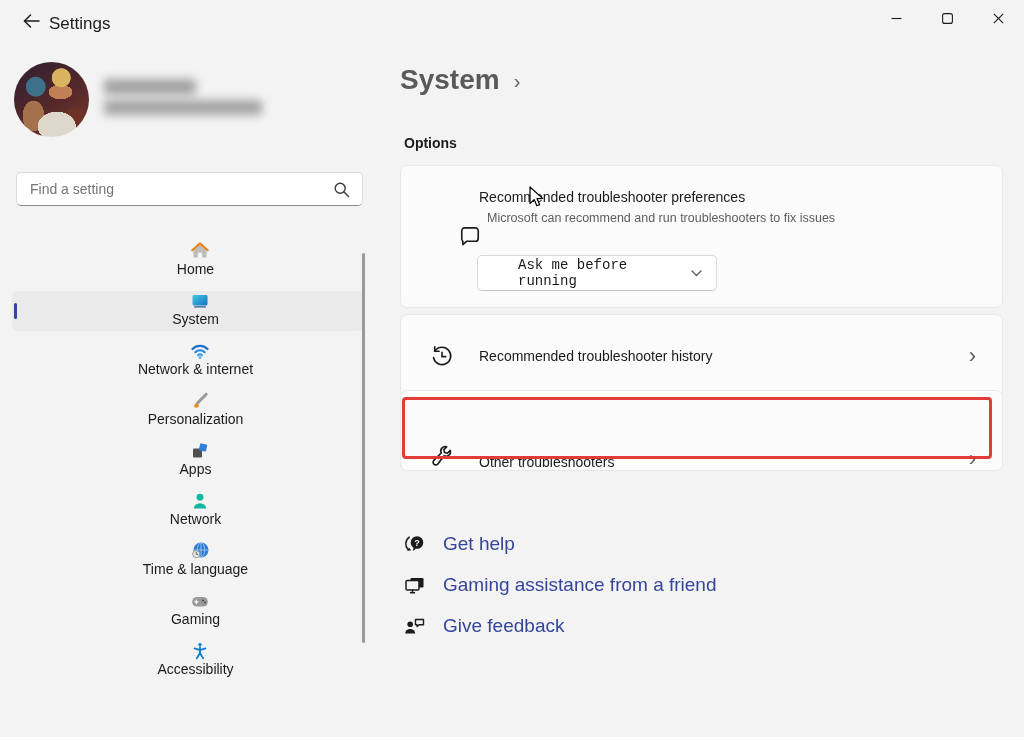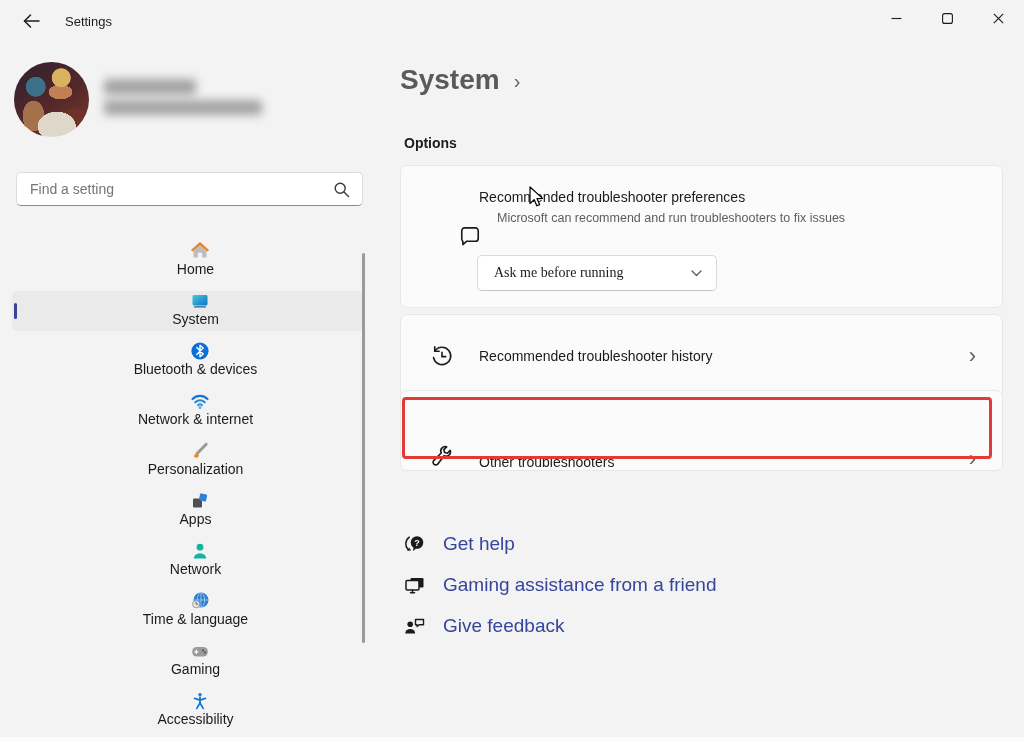--- a/index.html
+++ b/index.html
@@ -17,21 +17,21 @@
     font-family:"Liberation Sans","DejaVu Sans",sans-serif;
     background:var(--background);
     color:var(--text);
     position:relative;
   }
 
   
   .titlebar{position:absolute;top:0;left:0;right:0;height:40px;}
   .back-btn{position:absolute;left:14px;top:7px;width:34px;height:28px;border-radius:4px;
     display:flex;align-items:center;justify-content:center;background:transparent;border:none;cursor:pointer;}
-  .win-title{position:absolute;left:65px;top:14px;font-size:13px;color:var(--text);}
+  .win-title{position:absolute;left:49px;top:14px;font-size:17px;color:var(--text);}
   .win-controls{position:absolute;right:0;top:0;display:flex;height:36px;}
   .win-btn{width:51px;height:36px;display:flex;align-items:center;justify-content:center;background:transparent;border:none;cursor:pointer;}
 
   
   .avatar{position:absolute;left:14px;top:62px;width:75px;height:75px;border-radius:50%;
     background:
       radial-gradient(circle at 63% 21%, #d9b35f 0 12%, rgba(0,0,0,0) 13%),
       radial-gradient(circle at 29% 33%, #3d7089 0 13%, rgba(0,0,0,0) 14%),
       radial-gradient(ellipse 26% 16% at 62% 40%, #c08054 0 60%, rgba(0,0,0,0) 61%),
       radial-gradient(ellipse 36% 28% at 57% 86%, #ded8cb 0 70%, rgba(0,0,0,0) 71%),
@@ -68,26 +68,26 @@
 
   .card{position:absolute;left:400px;width:603px;background:var(--card);
     border:1px solid var(--border);border-radius:7px;}
   .card1{top:165px;height:143px;}
   .card2{top:314px;height:84px;display:flex;align-items:center;cursor:pointer;}
   .card3{top:390px;height:81px;display:flex;align-items:flex-end;cursor:pointer;}
   .card-icon{width:26px;height:26px;margin-left:28px;flex:none;display:flex;align-items:center;justify-content:center;}
   .card1 .card-icon{position:absolute;left:28px;top:57px;}
   .card-title{font-size:14px;color:var(--text);}
   .card1 .card-title{position:absolute;left:78px;top:23px;}
-  .card-desc{position:absolute;left:96px;top:45px;font-size:12.5px;color:var(--text2);}
+  .card-desc{position:absolute;left:86px;top:45px;font-size:12.5px;color:var(--text2);}
   .row-label{margin-left:24px;font-size:14px;color:var(--text);}
   .row-chevron{margin-left:auto;margin-right:26px;font-size:22px;color:#5f5f5f;line-height:1;}
   .dropdown{position:absolute;left:76px;top:89px;width:240px;height:36px;background:#fff;
     border:1px solid #d9d9d9;border-bottom-color:#c5c5c5;border-radius:5px;display:flex;align-items:center;
-    font-size:14px;color:var(--text);cursor:pointer;font-family:Liberation Serif, serif;}
+    font-size:14px;color:var(--text);cursor:pointer;font-family:Liberation Mono, monospace;padding-left:24px;}
   .dropdown-value{margin-left:16px;}
   .dropdown-chevron{margin-left:auto;margin-right:14px;display:flex;}
   .red-highlight{position:absolute;left:1px;top:6px;width:590px;height:62px;
     border:3px solid var(--highlight-red);border-radius:4px;pointer-events:none;}
 
   .links{position:absolute;left:402px;top:531px;}
   .link-row{display:flex;align-items:center;height:26px;margin-bottom:15px;cursor:pointer;}
   .link-icon{width:26px;height:24px;display:flex;align-items:center;justify-content:center;flex:none;}
   .link-label{margin-left:15px;font-size:19px;color:var(--accent);}
 
@@ -176,29 +176,20 @@
               <stop offset="1" stop-color="#1273c4"></stop>
             </linearGradient>
           </defs>
           <rect x="2.5" y="4" width="15" height="10.5" rx="1.4" fill="url(#sysg)"></rect>
           <rect x="4" y="15.2" width="12" height="1.3" rx="0.6" fill="#1b5e93"></rect>
         </svg>
     </span>
     <span class="nav-label">System</span>
   </div>
 
-  <div class="nav-item">
-    <span class="nav-icon">
-      <svg width="20" height="20" viewBox="0 0 20 20">
-          <circle cx="10" cy="10" r="8.6" fill="#0a6fd6"></circle>
-          <path d="M6.8 6.6 L13.2 13 L10 15.8 V4.2 L13.2 7 L6.8 13.4" fill="none" stroke="#fff" stroke-width="1.4" stroke-linecap="round" stroke-linejoin="round"></path>
-        </svg>
-    </span>
-    <span class="nav-label">Bluetooth &amp; devices</span>
-  </div>
 
   <div class="nav-item">
     <span class="nav-icon">
       <svg width="20" height="20" viewBox="0 0 20 20">
           <g fill="none" stroke-linecap="round">
             <path d="M2.5 8 a10.5 10.5 0 0 1 15 0" stroke="#1b74cf" stroke-width="2.2"></path>
             <path d="M5.3 11.2 a6.6 6.6 0 0 1 9.4 0" stroke="#2a87dd" stroke-width="2.2"></path>
             <path d="M8 14.2 a2.9 2.9 0 0 1 4 0" stroke="#45a1ea" stroke-width="2.2"></path>
           </g>
           <circle cx="10" cy="16.4" r="1.5" fill="#5cb3f0"></circle>

